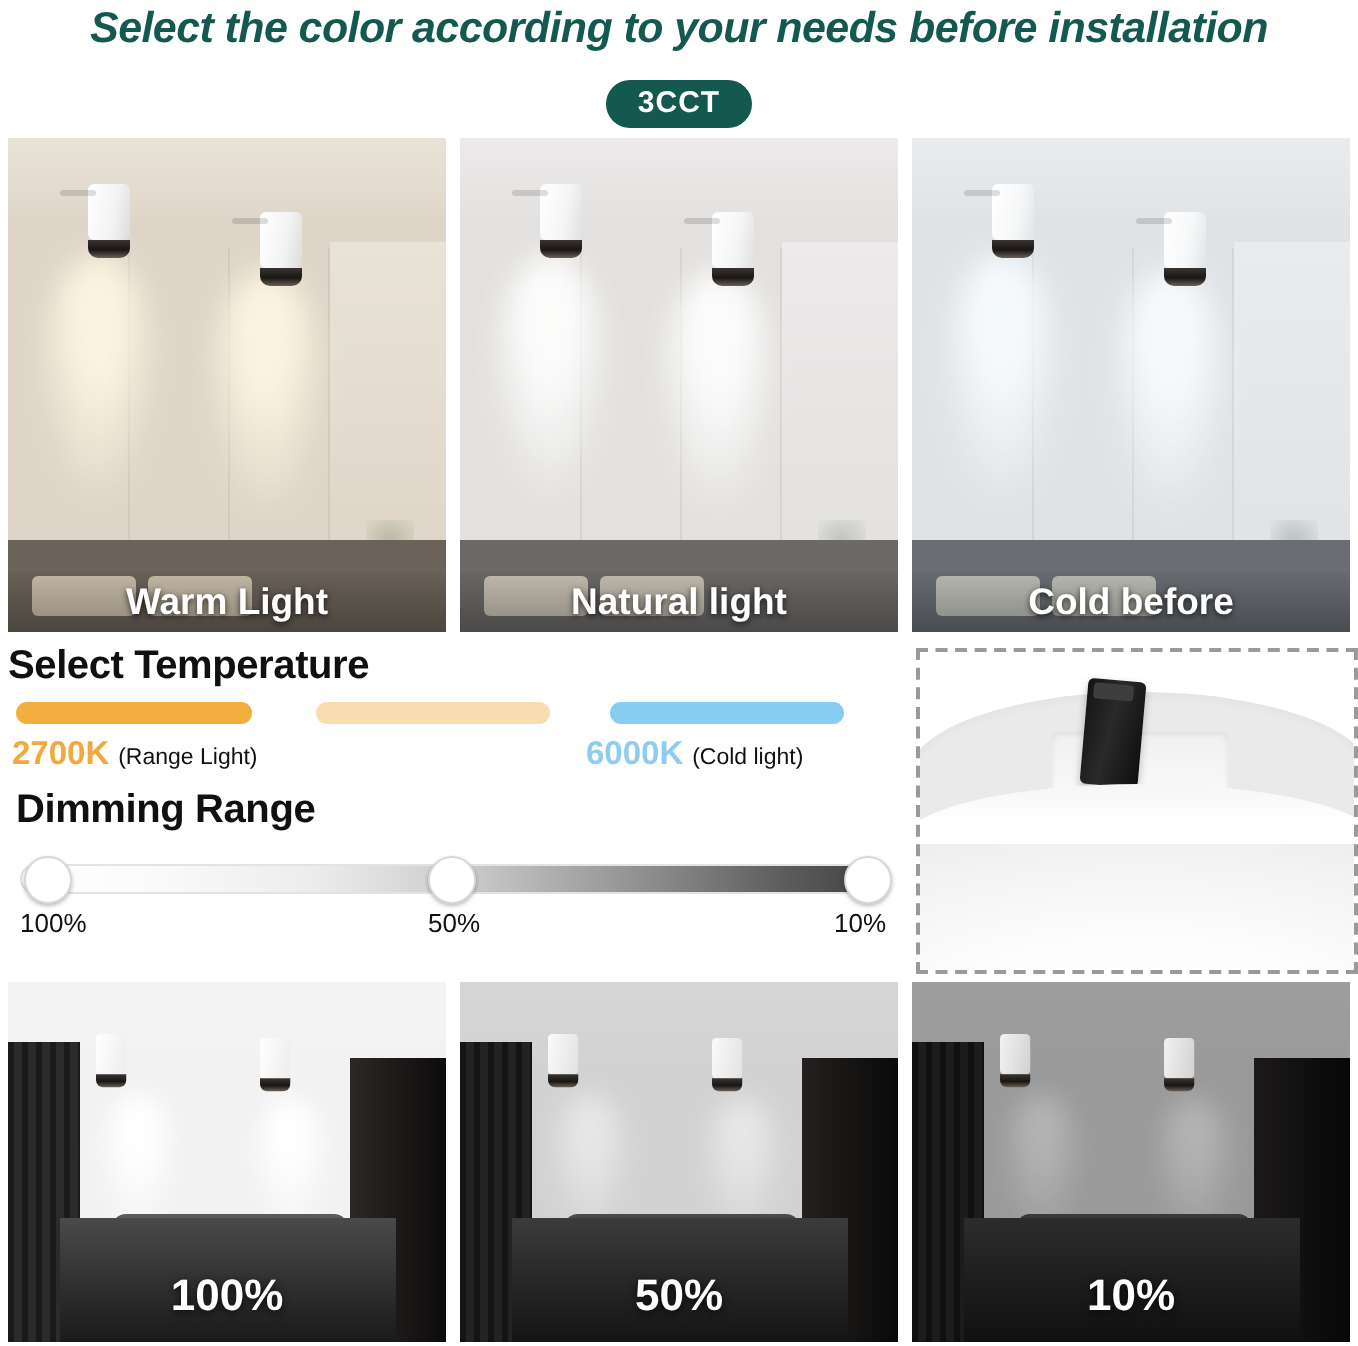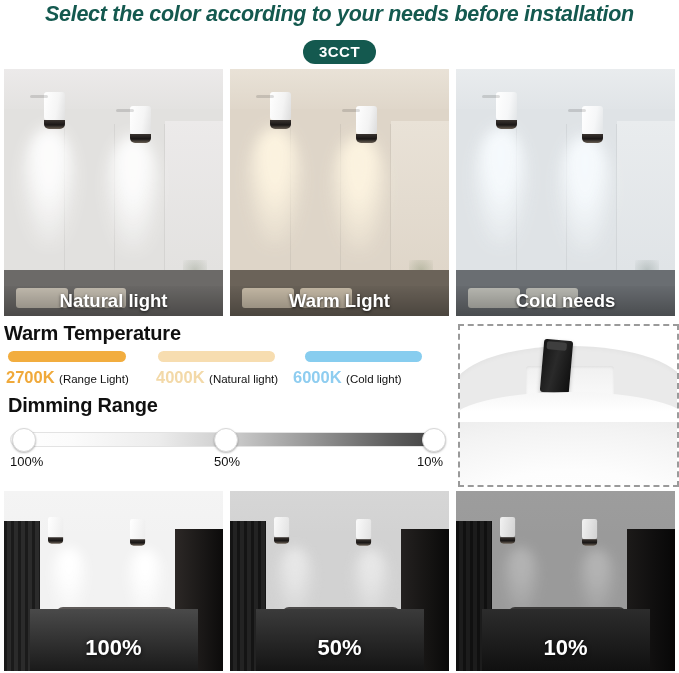--- a/index.html
+++ b/index.html
@@ -161,20 +161,48 @@
 
 <div class="page">
 
   <div class="header-title">Select the color according to your needs before installation</div>
   <div class="badge-wrap">
     <span class="badge">3CCT</span>
   </div>
 
   <div class="row-top">
 
+    <div class="photo" id="ph0">
+      <div class="scene">
+        <div class="ceiling" style="background: linear-gradient(rgb(233, 226, 215), rgb(222, 213, 200));"></div>
+        <div class="wall" style="background: rgb(222, 213, 200);"></div>
+        <div class="wall-right" style="background: linear-gradient(rgb(233, 226, 215), rgb(222, 213, 200));"></div>
+        <div class="seam" style="left:60px"></div>
+        <div class="seam" style="left:110px"></div>
+        <div class="seam" style="left:160px"></div>
+        <div class="cone" style="left: 14px; top: 58px; width: 62px; height: 120px; opacity: 0.9; background: radial-gradient(at 50% 8%, rgb(255, 246, 226) 0%, rgb(255, 246, 226) 34%, transparent 78%);"></div>
+        <div class="cone" style="left: 98px; top: 66px; width: 62px; height: 118px; opacity: 0.9; background: radial-gradient(at 50% 8%, rgb(255, 246, 226) 0%, rgb(255, 246, 226) 34%, transparent 78%);"></div>
+        <div class="lamp" style="left:40px;top:23px">
+          <div class="mount" style="left:-14px;top:3px;width:18px;background:rgba(0,0,0,.13)"></div>
+          <div class="body" style="background:linear-gradient(100deg,#ffffff,#f3f3f3 60%,#dcdcdc)"></div>
+          <div class="ring"></div>
+        </div>
+        <div class="lamp" style="left:126px;top:37px">
+          <div class="mount" style="left:-14px;top:3px;width:18px;background:rgba(0,0,0,.13)"></div>
+          <div class="body" style="background:linear-gradient(100deg,#ffffff,#f3f3f3 60%,#dcdcdc)"></div>
+          <div class="ring"></div>
+        </div>
+        <div class="plant" style="background:radial-gradient(circle at 50% 30%,rgba(140,150,120,.45),transparent 62%)"></div>
+        <div class="furn" style="background: linear-gradient(rgb(107, 99, 89), rgb(107, 99, 89));"></div>
+        <div class="pillow" style="left:12px;width:52px;background:#c9bda9"></div>
+        <div class="pillow" style="left:70px;width:52px;background:#c9bda9"></div>
+      </div>
+      <div class="cap">Warm Light</div>
+    </div>
+
     <div class="photo" id="ph1">
       <div class="scene">
         <div class="ceiling" style="background: linear-gradient(rgb(236, 234, 234), rgb(226, 225, 223));"></div>
         <div class="wall" style="background: rgb(226, 225, 223);"></div>
         <div class="wall-right" style="background: linear-gradient(rgb(236, 234, 234), rgb(226, 225, 223));"></div>
         <div class="seam" style="left:60px"></div>
         <div class="seam" style="left:110px"></div>
         <div class="seam" style="left:160px"></div>
         <div class="cone" style="left: 14px; top: 58px; width: 62px; height: 120px; opacity: 0.9; background: radial-gradient(at 50% 8%, rgb(255, 255, 255) 0%, rgb(255, 255, 255) 34%, transparent 78%);"></div>
         <div class="cone" style="left: 98px; top: 66px; width: 62px; height: 118px; opacity: 0.9; background: radial-gradient(at 50% 8%, rgb(255, 255, 255) 0%, rgb(255, 255, 255) 34%, transparent 78%);"></div>
@@ -189,48 +217,20 @@
           <div class="ring"></div>
         </div>
         <div class="plant" style="background:radial-gradient(circle at 50% 30%,rgba(140,150,130,.40),transparent 62%)"></div>
         <div class="furn" style="background: linear-gradient(rgb(108, 106, 104), rgb(108, 106, 104));"></div>
         <div class="pillow" style="left:12px;width:52px;background:#c6bfb2"></div>
         <div class="pillow" style="left:70px;width:52px;background:#c6bfb2"></div>
       </div>
       <div class="cap">Natural light</div>
     </div>
 
-    <div class="photo" id="ph0">
-      <div class="scene">
-        <div class="ceiling" style="background: linear-gradient(rgb(233, 226, 215), rgb(222, 213, 200));"></div>
-        <div class="wall" style="background: rgb(222, 213, 200);"></div>
-        <div class="wall-right" style="background: linear-gradient(rgb(233, 226, 215), rgb(222, 213, 200));"></div>
-        <div class="seam" style="left:60px"></div>
-        <div class="seam" style="left:110px"></div>
-        <div class="seam" style="left:160px"></div>
-        <div class="cone" style="left: 14px; top: 58px; width: 62px; height: 120px; opacity: 0.9; background: radial-gradient(at 50% 8%, rgb(255, 246, 226) 0%, rgb(255, 246, 226) 34%, transparent 78%);"></div>
-        <div class="cone" style="left: 98px; top: 66px; width: 62px; height: 118px; opacity: 0.9; background: radial-gradient(at 50% 8%, rgb(255, 246, 226) 0%, rgb(255, 246, 226) 34%, transparent 78%);"></div>
-        <div class="lamp" style="left:40px;top:23px">
-          <div class="mount" style="left:-14px;top:3px;width:18px;background:rgba(0,0,0,.13)"></div>
-          <div class="body" style="background:linear-gradient(100deg,#ffffff,#f3f3f3 60%,#dcdcdc)"></div>
-          <div class="ring"></div>
-        </div>
-        <div class="lamp" style="left:126px;top:37px">
-          <div class="mount" style="left:-14px;top:3px;width:18px;background:rgba(0,0,0,.13)"></div>
-          <div class="body" style="background:linear-gradient(100deg,#ffffff,#f3f3f3 60%,#dcdcdc)"></div>
-          <div class="ring"></div>
-        </div>
-        <div class="plant" style="background:radial-gradient(circle at 50% 30%,rgba(140,150,120,.45),transparent 62%)"></div>
-        <div class="furn" style="background: linear-gradient(rgb(107, 99, 89), rgb(107, 99, 89));"></div>
-        <div class="pillow" style="left:12px;width:52px;background:#c9bda9"></div>
-        <div class="pillow" style="left:70px;width:52px;background:#c9bda9"></div>
-      </div>
-      <div class="cap">Warm Light</div>
-    </div>
-
     <div class="photo" id="ph2">
       <div class="scene">
         <div class="ceiling" style="background: linear-gradient(rgb(233, 236, 238), rgb(223, 227, 230));"></div>
         <div class="wall" style="background: rgb(223, 227, 230);"></div>
         <div class="wall-right" style="background: linear-gradient(rgb(233, 236, 238), rgb(223, 227, 230));"></div>
         <div class="seam" style="left:60px"></div>
         <div class="seam" style="left:110px"></div>
         <div class="seam" style="left:160px"></div>
         <div class="cone" style="left: 14px; top: 58px; width: 62px; height: 120px; opacity: 0.92; background: radial-gradient(at 50% 8%, rgb(248, 252, 255) 0%, rgb(248, 252, 255) 34%, transparent 78%);"></div>
         <div class="cone" style="left: 98px; top: 66px; width: 62px; height: 118px; opacity: 0.92; background: radial-gradient(at 50% 8%, rgb(248, 252, 255) 0%, rgb(248, 252, 255) 34%, transparent 78%);"></div>
@@ -242,42 +242,38 @@
         <div class="lamp" style="left:126px;top:37px">
           <div class="mount" style="left:-14px;top:3px;width:18px;background:rgba(0,0,0,.13)"></div>
           <div class="body" style="background:linear-gradient(100deg,#ffffff,#f6f7f8 60%,#e2e5e7)"></div>
           <div class="ring"></div>
         </div>
         <div class="plant" style="background:radial-gradient(circle at 50% 30%,rgba(130,145,140,.40),transparent 62%)"></div>
         <div class="furn" style="background: linear-gradient(rgb(106, 110, 114), rgb(106, 110, 114));"></div>
         <div class="pillow" style="left:12px;width:52px;background:#bdbdb6"></div>
         <div class="pillow" style="left:70px;width:52px;background:#bdbdb6"></div>
       </div>
-      <div class="cap">Cold needs</div>
+      <div class="cap">Cold before</div>
     </div>
   </div>
 
   <div class="info">
 
-    <div class="sec-title">Warm Temperature</div>
+    <div class="sec-title">Select Temperature</div>
 
     <div class="ct-bars">
       <div class="ct-bar" id="ctbar0" style="left: 0px; width: 118px; background: rgb(242, 173, 63);"></div>
       <div class="ct-bar" id="ctbar1" style="left: 150px; width: 117px; background: rgb(247, 221, 176);"></div>
       <div class="ct-bar" id="ctbar2" style="left: 297px; width: 117px; background: rgb(135, 205, 239);"></div>
     </div>
 
     <div class="ct-labels">
       <div class="ct-item" style="left:2px;top:0">
         <span class="ct-k" id="ctk0" style="color: rgb(240, 169, 58);">2700K</span>
         <span class="ct-n">(Range Light)</span>
-      </div>
-      <div class="ct-item" style="left:152px;top:0">
-        <span class="ct-k" id="ctk1" style="color: rgb(243, 217, 168);">4000K</span>
-        <span class="ct-n">(Natural light)</span>
       </div>
       <div class="ct-item" style="left:289px;top:0">
         <span class="ct-k" id="ctk2" style="color: rgb(142, 205, 240);">6000K</span>
         <span class="ct-n">(Cold light)</span>
       </div>
     </div>
 
     <div class="sec-title dim-title">Dimming Range</div>
 
     <div class="slider"></div>

